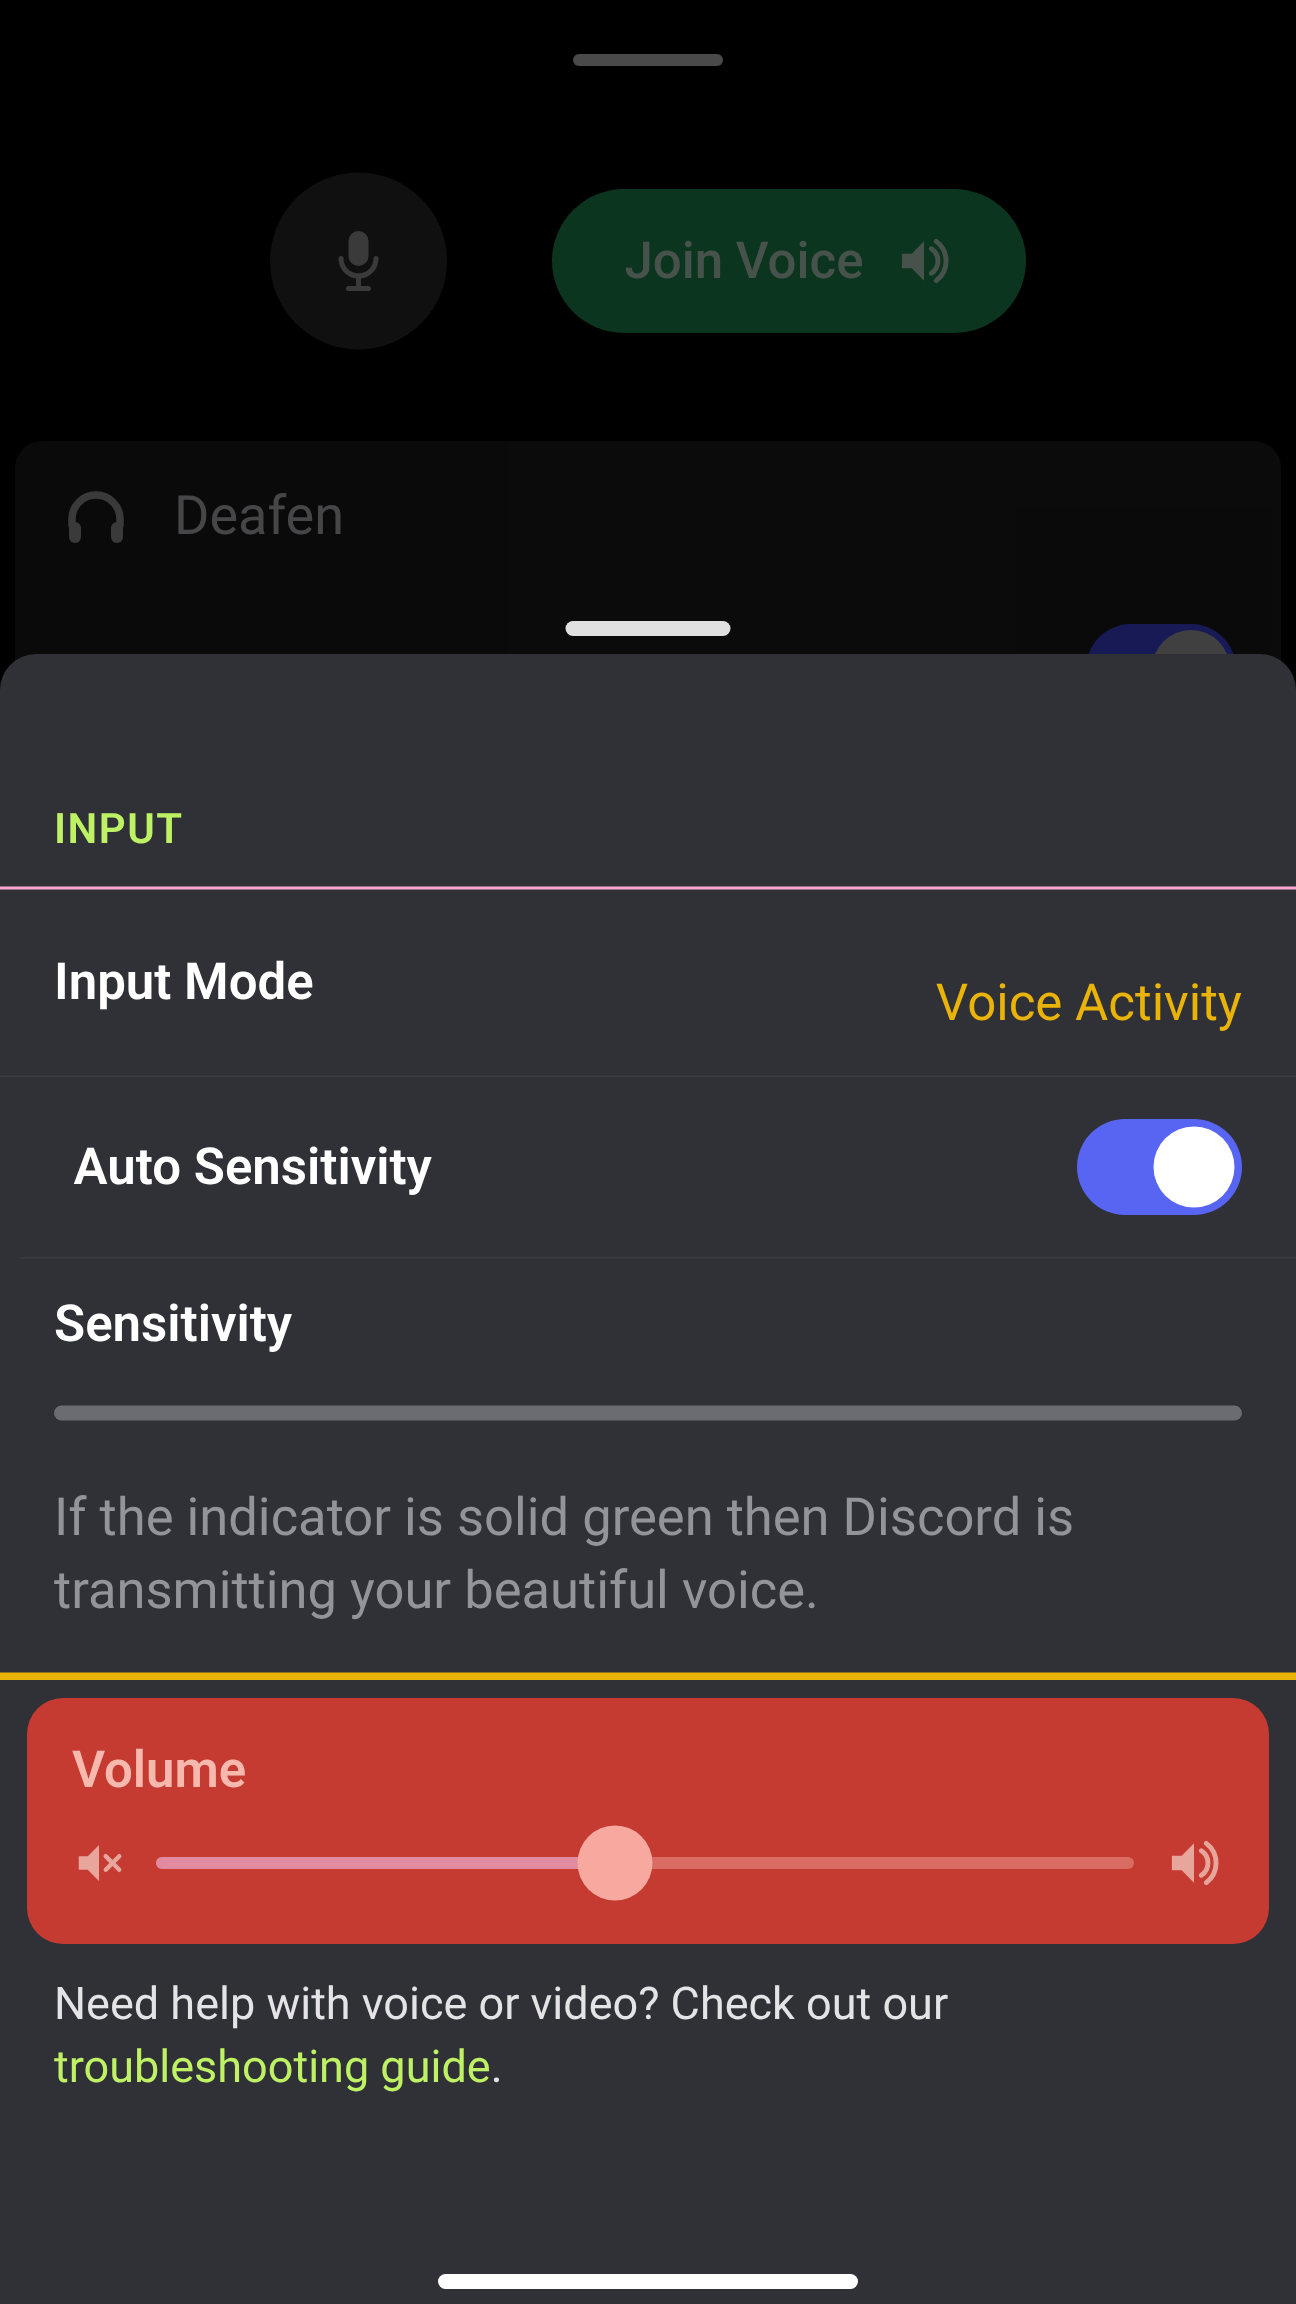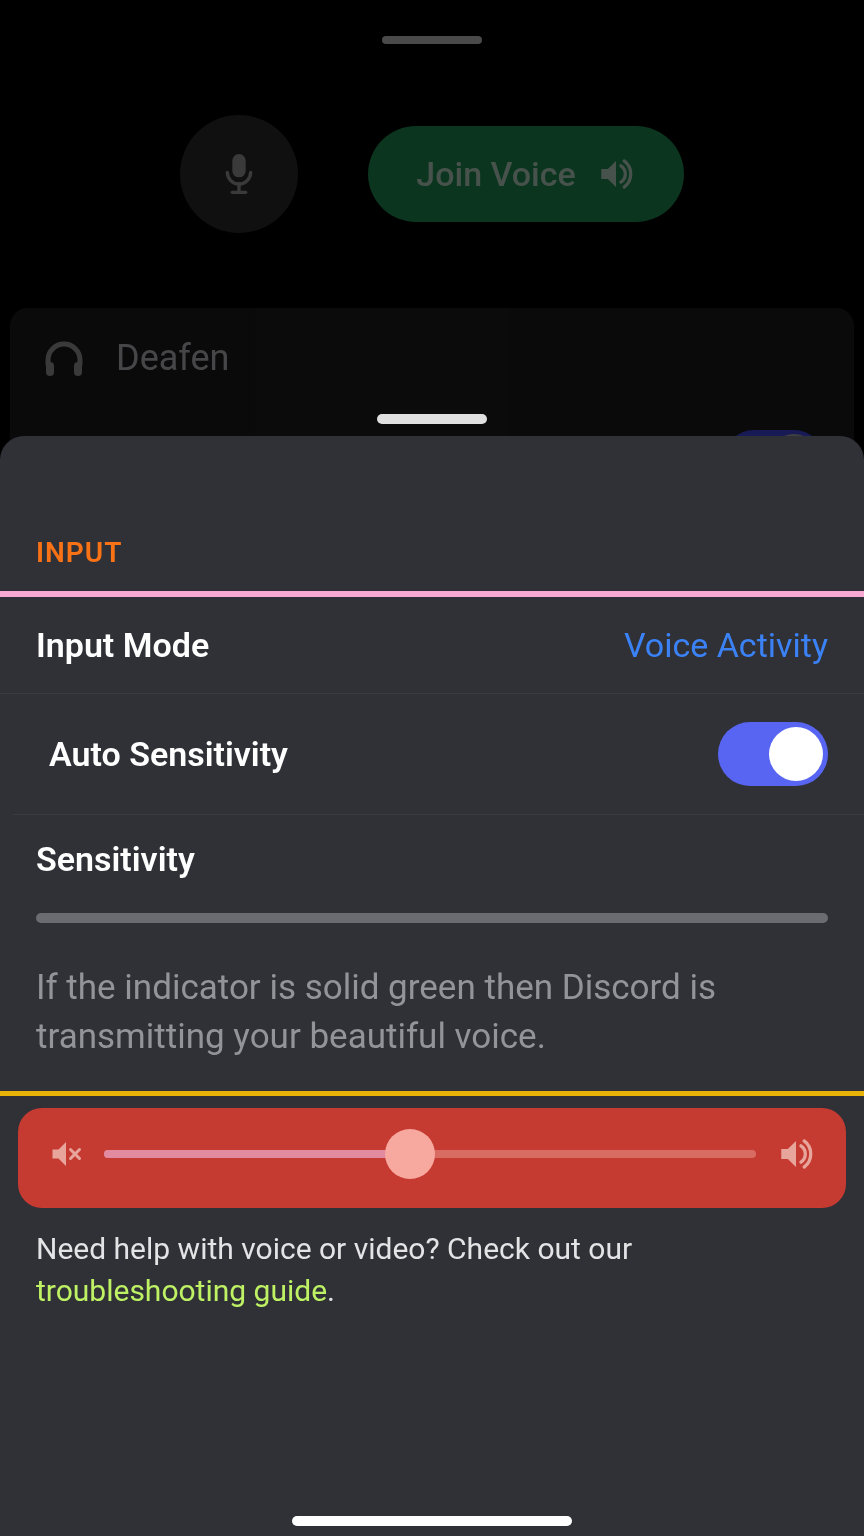--- a/index.html
+++ b/index.html
@@ -53,21 +53,21 @@
     align-items: center;
     gap: 20px;
     color: #b8d8c5;
     font-size: 34px;
     font-weight: 500;
   }
 
   
   .bg-card {
     position: absolute;
-    top: 308px;
+    top: 294px;
     left: 10px;
     right: 10px;
     background: #1a1a1c;
     border-radius: 18px;
     padding: 28px 30px 120px;
     opacity: 0.42;
   }
   .deafen-row {
     display: flex;
     align-items: center;
@@ -116,44 +116,45 @@
     transform: translateX(-50%);
     width: 110px;
     height: 10px;
     border-radius: 5px;
     background: #e0e0e0;
     z-index: 5;
   }
 
   .section-header {
     padding: 100px 36px 22px;
-    color: #f97316;
+    color: #bef264;
     font-size: 28px;
     font-weight: 600;
     letter-spacing: 1px;
   }
   .section-header.out { padding-top: 60px; }
 
   .row {
     display: flex;
     align-items: center;
     justify-content: space-between;
     padding: 28px 36px;
-    border-top: 6px solid #f9a8d4;
+    border-top: 2px solid #f9a8d4;
     border-bottom: 1px solid #3a3b40;
   }
   .row + .row { border-top: none; margin-left: 13px; }
   .row-label {
     color: #fff;
     font-size: 34px;
     font-weight: 600;
   }
   .row-value {
-    color: #3b82f6;
+    color: #eab308;
     font-size: 34px;
+    margin-top: 28px;
   }
 
   .toggle {
     width: 110px;
     height: 64px;
     border-radius: 32px;
     background: #5865f2;
     display: flex;
     align-items: center;
     justify-content: flex-end;
@@ -313,20 +314,21 @@
   </div>
 
   <div class="sens-block">
     <div class="row-label">Sensitivity</div>
     <div class="sens-bar"></div>
     <div class="sens-desc">If the indicator is solid green then Discord is transmitting your beautiful voice.</div>
   </div>
 
 
   <div class="volume-block">
+    <div class="volume-label">Volume</div>
     <div class="vol-row">
       <span>
         <svg width="36" height="34" viewBox="0 0 24 22" fill="#e8a59c">
           <path d="M3 8h4l5-5v16l-5-5H3z"></path>
           <line x1="15" y1="8" x2="21" y2="14" stroke="#e8a59c" stroke-width="2" stroke-linecap="round"></line>
           <line x1="21" y1="8" x2="15" y2="14" stroke="#e8a59c" stroke-width="2" stroke-linecap="round"></line>
         </svg>
       </span>
       <div class="vol-track">
         <div class="vol-fill"></div>

